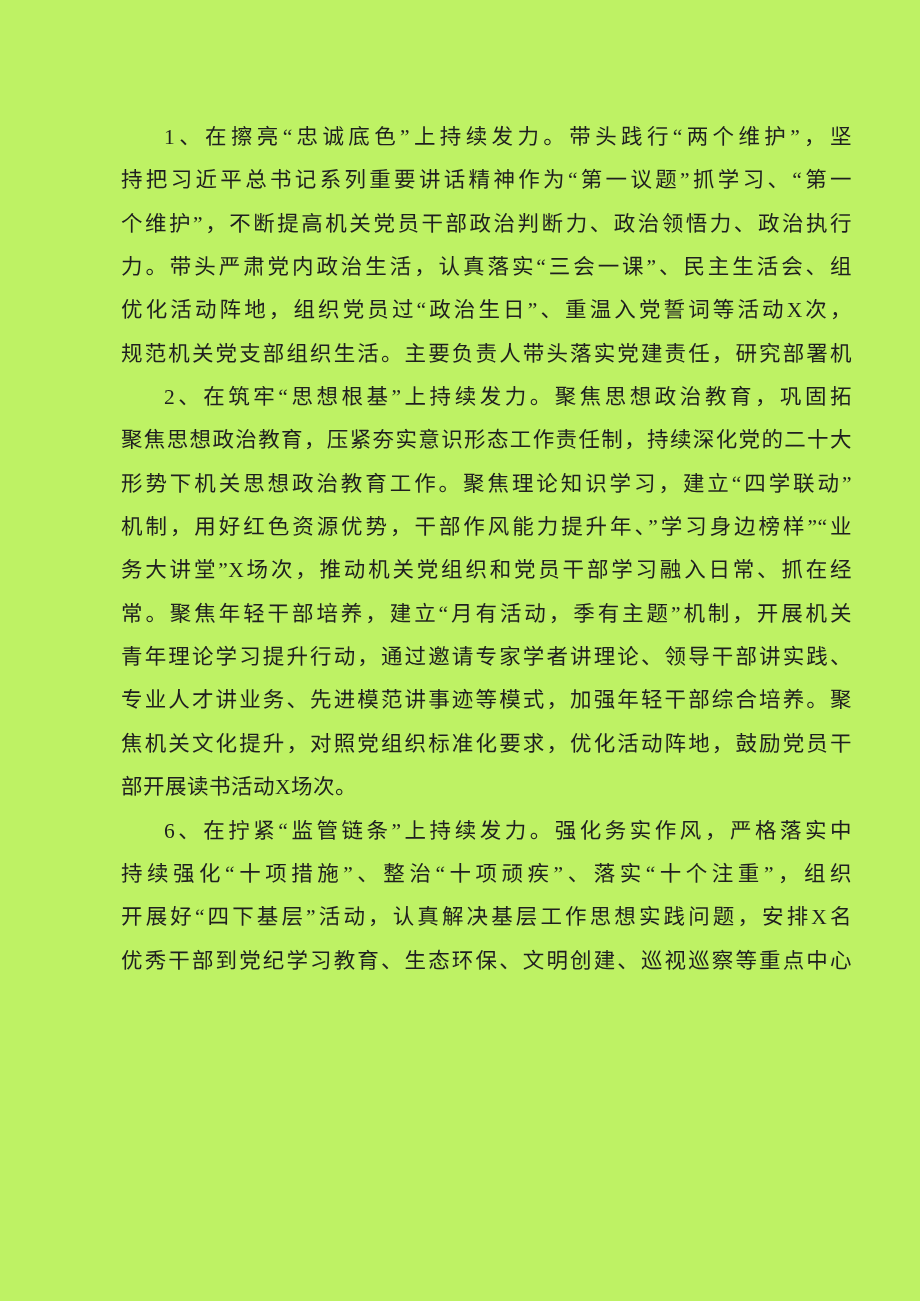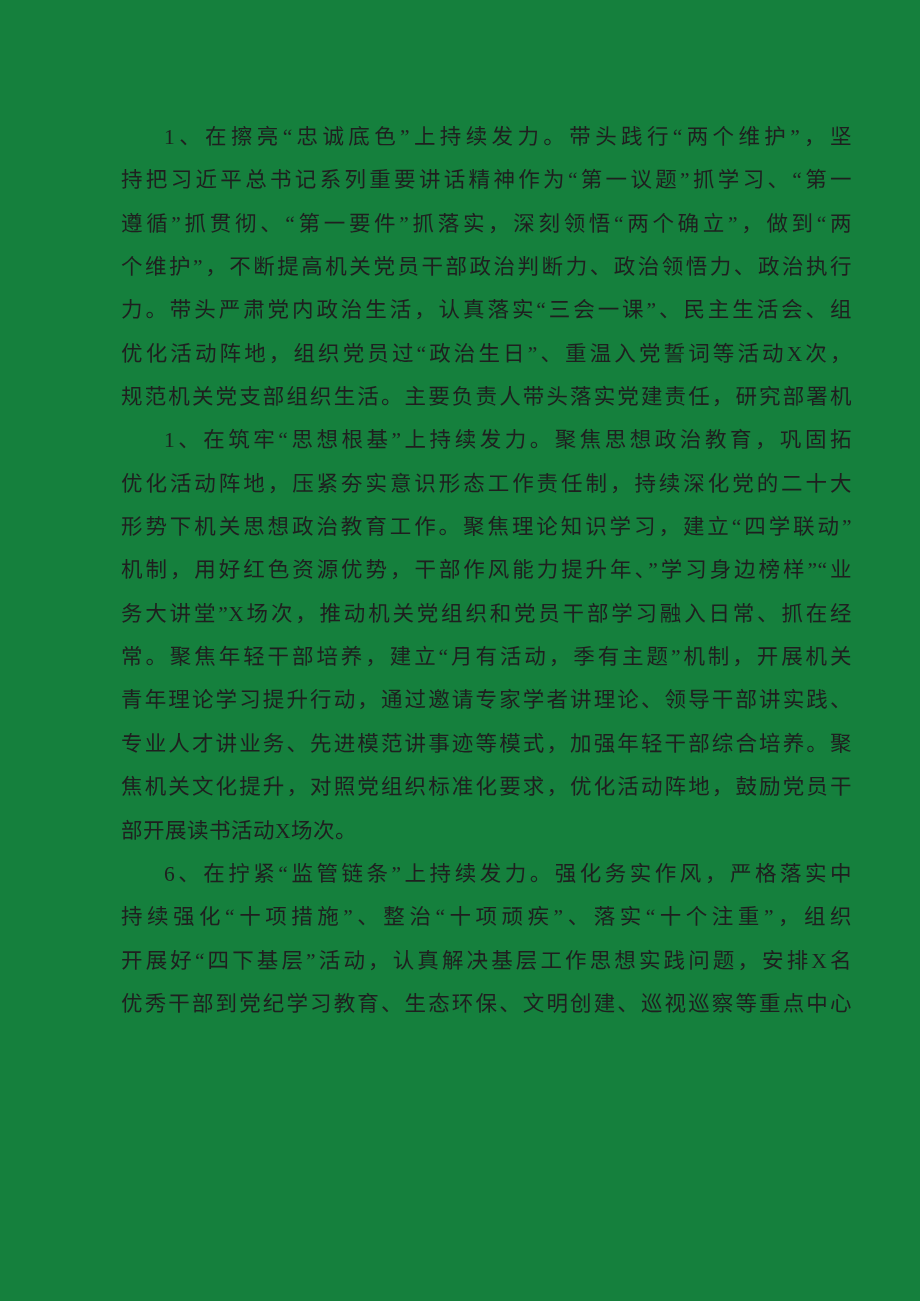--- a/index.html
+++ b/index.html
@@ -4,21 +4,21 @@
 <style>
   html, body {
     margin: 0;
     padding: 0;
     background: #ffffff;
   }
   .page {
     position: relative;
     width: 920px;
     height: 1301px;
-    background: #15803d;
+    background: #bef264;
     overflow: hidden;
     font-family: "Liberation Serif", "DejaVu Serif", serif;
   }
   .doc-body {
     position: absolute;
     left: 121px;
     top: 116px;
     width: 731px;
   }
   .para {
@@ -49,29 +49,28 @@
   }
 </style>
 </head>
 <body>
 
 <div class="page">
   <div class="doc-body" id="doc-body">
       <div class="para">
         <div class="line first">1、在擦亮“忠诚底色”上持续发力。带头践行“两个维护”，坚</div>
         <div class="line">持把习近平总书记系列重要讲话精神作为“第一议题”抓学习、“第一</div>
-        <div class="line">遵循”抓贯彻、“第一要件”抓落实，深刻领悟“两个确立”，做到“两</div>
         <div class="line">个维护”，不断提高机关党员干部政治判断力、政治领悟力、政治执行</div>
         <div class="line">力。带头严肃党内政治生活，认真落实“三会一课”、民主生活会、组</div>
         <div class="line">优化活动阵地，组织党员过“政治生日”、重温入党誓词等活动X次，</div>
         <div class="line">规范机关党支部组织生活。主要负责人带头落实党建责任，研究部署机</div>
       </div>
       <div class="para">
-        <div class="line first">1、在筑牢“思想根基”上持续发力。聚焦思想政治教育，巩固拓</div>
-        <div class="line">优化活动阵地，压紧夯实意识形态工作责任制，持续深化党的二十大</div>
+        <div class="line first">2、在筑牢“思想根基”上持续发力。聚焦思想政治教育，巩固拓</div>
+        <div class="line">聚焦思想政治教育，压紧夯实意识形态工作责任制，持续深化党的二十大</div>
         <div class="line">形势下机关思想政治教育工作。聚焦理论知识学习，建立“四学联动”</div>
         <div class="line">机制，用好红色资源优势，干部作风能力提升年、”学习身边榜样”“业</div>
         <div class="line">务大讲堂”X场次，推动机关党组织和党员干部学习融入日常、抓在经</div>
         <div class="line">常。聚焦年轻干部培养，建立“月有活动，季有主题”机制，开展机关</div>
         <div class="line">青年理论学习提升行动，通过邀请专家学者讲理论、领导干部讲实践、</div>
         <div class="line">专业人才讲业务、先进模范讲事迹等模式，加强年轻干部综合培养。聚</div>
         <div class="line">焦机关文化提升，对照党组织标准化要求，优化活动阵地，鼓励党员干</div>
         <div class="line last-short">部开展读书活动X场次。</div>
       </div>
       <div class="para">

